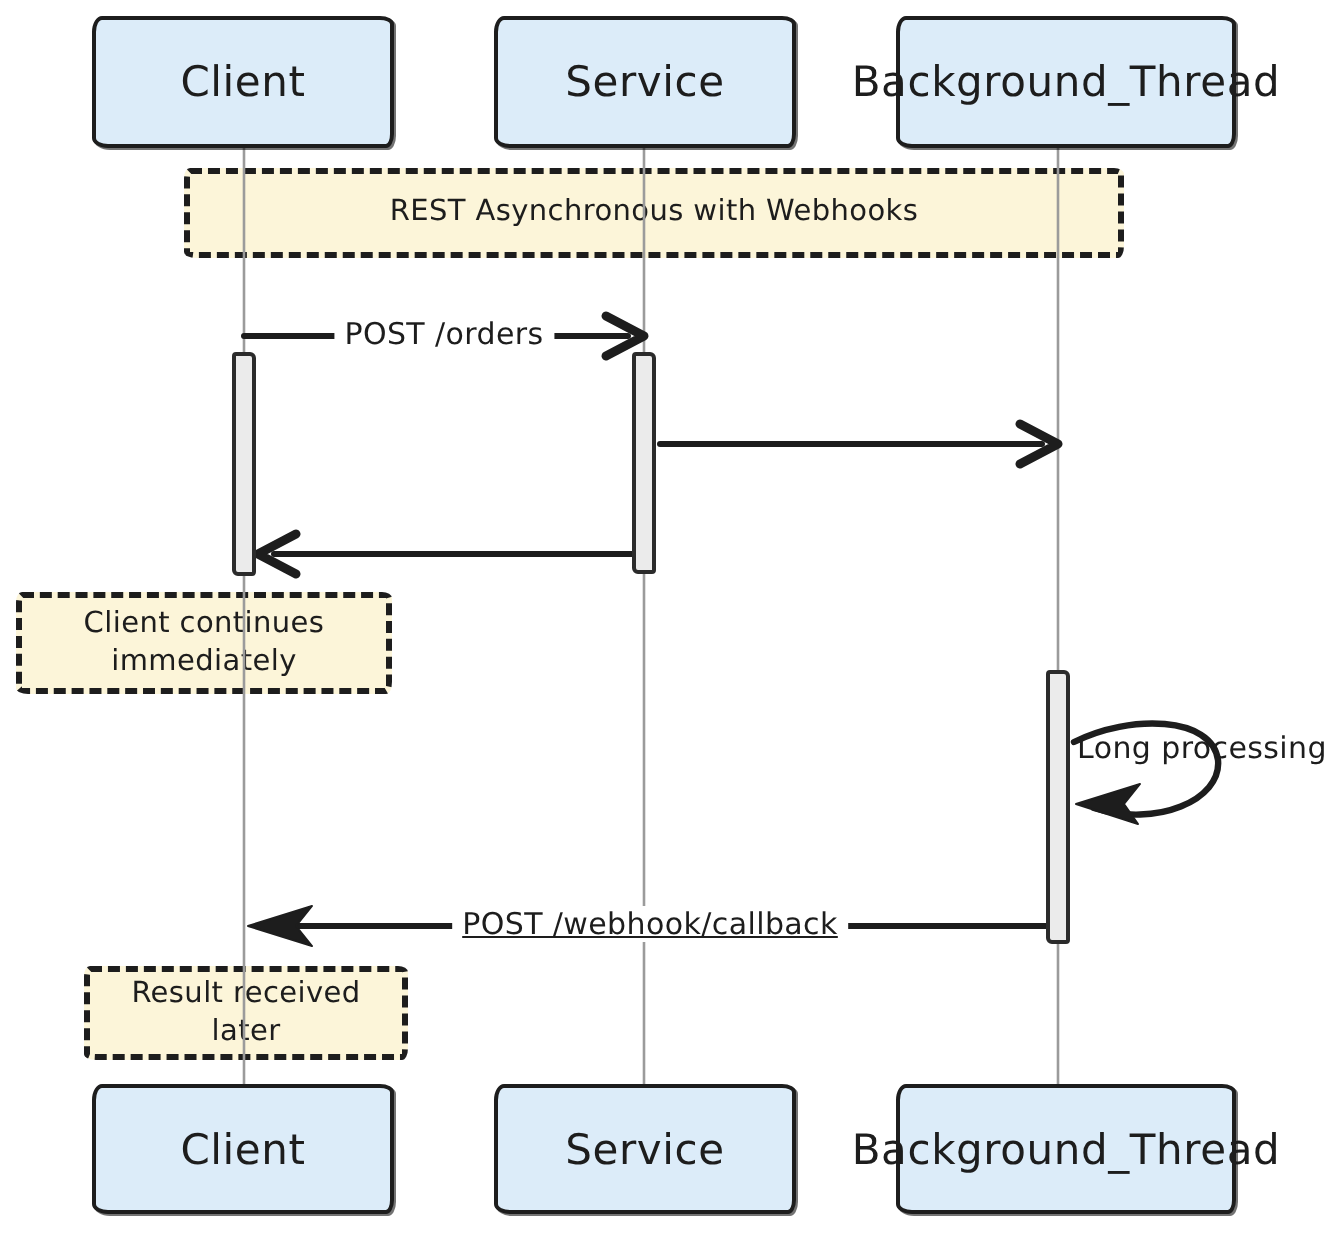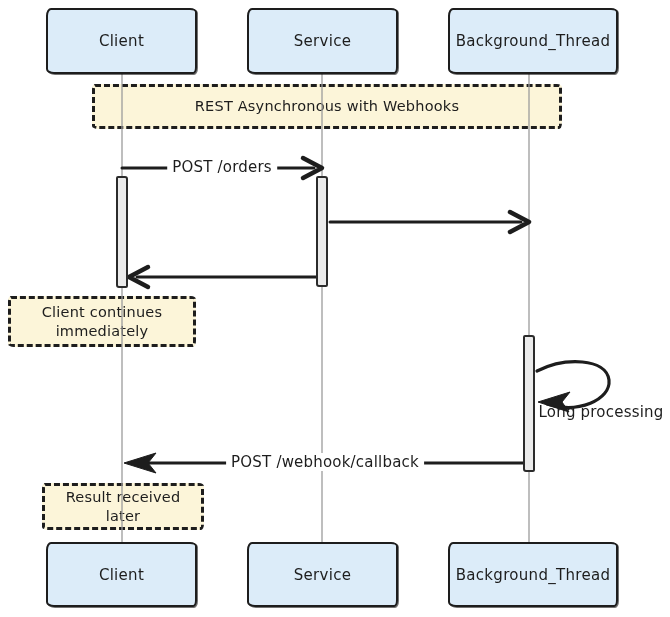--- a/index.html
+++ b/index.html
@@ -25,21 +25,21 @@
   svg.layer{pointer-events:none;}
 
   
   .actor{
     position:absolute;
     box-sizing:border-box;
     background:var(--actor-fill);
     border:2.5px solid var(--stroke);
     border-radius:5px 7px 4px 8px / 8px 4px 7px 5px;
     display:flex;align-items:center;justify-content:center;
-    font-size:15px;
+    font-size:21px;
     letter-spacing:.3px;
     box-shadow:1px 1px 0 rgba(0,0,0,.55);
   }
   
   .note{
     position:absolute;
     box-sizing:border-box;
     background:var(--note-fill);
     border:3px dashed var(--stroke);
     border-radius:3px 5px 3px 6px / 5px 3px 6px 3px;
@@ -138,17 +138,17 @@
     <div class="actor" style="left:247px;top:542px;width:151px;height:65px;">
       <span>Service</span>
     </div>
     <div class="actor" style="left:448px;top:542px;width:170px;height:65px;">
       <span>Background_Thread</span>
     </div>
   </div>
 
   <div class="layer" style="z-index:5;">
     <div class="msg-label" style="left:222px;top:167px;">POST /orders</div>
-    <div class="msg-label no-bg" style="left:601px;top:412px;">Long processing</div>
-    <div class="msg-label" style="left:325px;top:462px;">POST /webhook/callback</div>
+    <div class="msg-label no-bg" style="left:601px;top:374px;">Long processing</div>
+    <div class="msg-label" style="left:325px;top:462px;text-decoration:underline;">POST /webhook/callback</div>
   </div>
 
 </div>
 
 </body></html>

